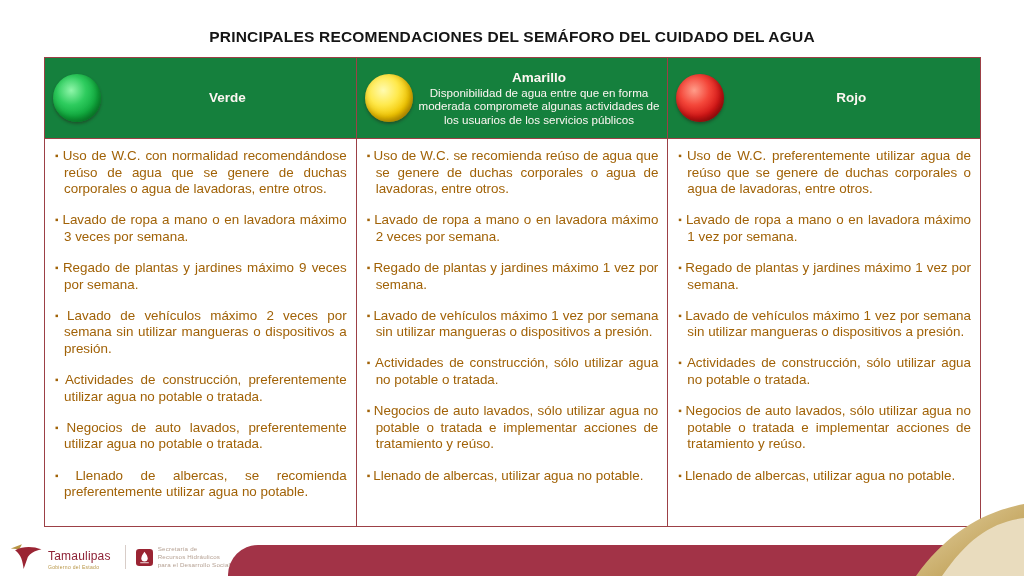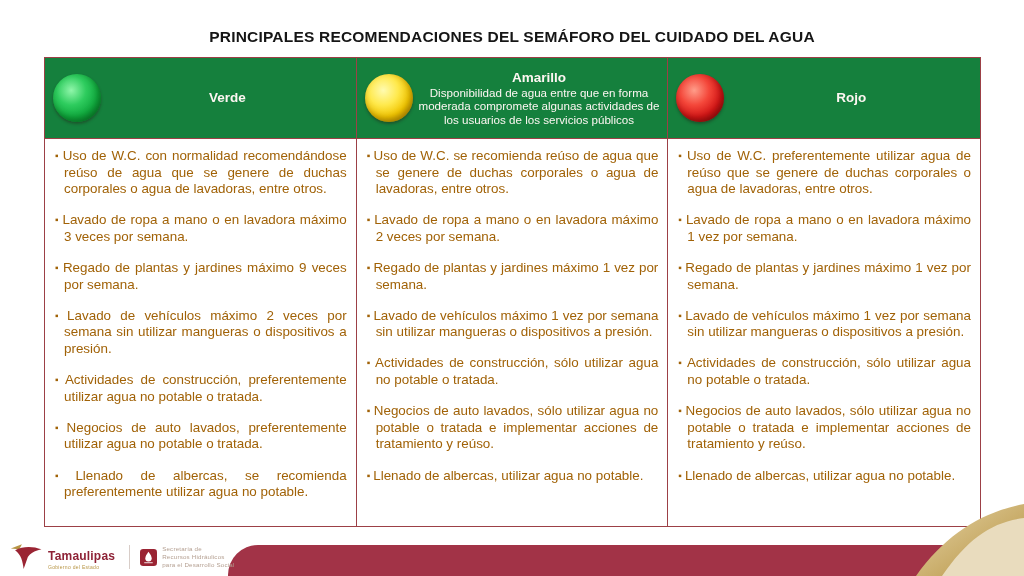--- a/index.html
+++ b/index.html
@@ -73,21 +73,21 @@
     border-top-left-radius:30px;
   }
   .corner-swoosh { position:absolute; right:0; bottom:0; width:190px; height:100px; }
   .footer-logos {
     position:absolute; left:10px; bottom:2px; height:34px;
     display:flex; align-items:center;
   }
   .tam-logo { display:flex; align-items:flex-start; }
   .tam-logo svg { width:34px; height:30px; margin-right:4px; }
   .tam-text-wrap { padding-top:7px; }
-  .tam-name { font-size:12px; font-weight:bold; color:#8e2236; letter-spacing:0.2px; }
+  .tam-name { font-size:12px; font-weight:normal; color:#8e2236; letter-spacing:0.2px; }
   .tam-sub { font-size:5px; color:#b79545; margin-top:1px; letter-spacing:0.3px; }
   .logo-divider { width:1px; height:24px; background:#d8cdc8; margin:0 10px 0 14px; }
   .sec-logo { display:flex; align-items:center; }
   .sec-logo svg { width:17px; height:17px; margin-right:5px; }
   .sec-text { font-size:6.2px; line-height:1.25; color:#b5a092; letter-spacing:0.2px; }
 </style>
 </head>
 <body>
 
 <div class="page-title">PRINCIPALES RECOMENDACIONES DEL SEMÁFORO DEL CUIDADO DEL AGUA</div>

